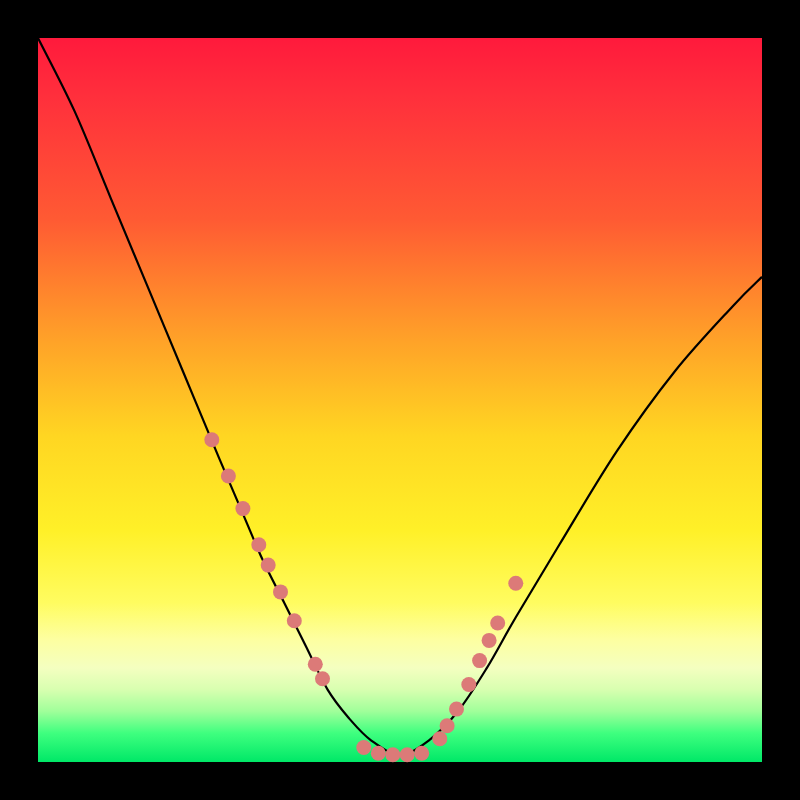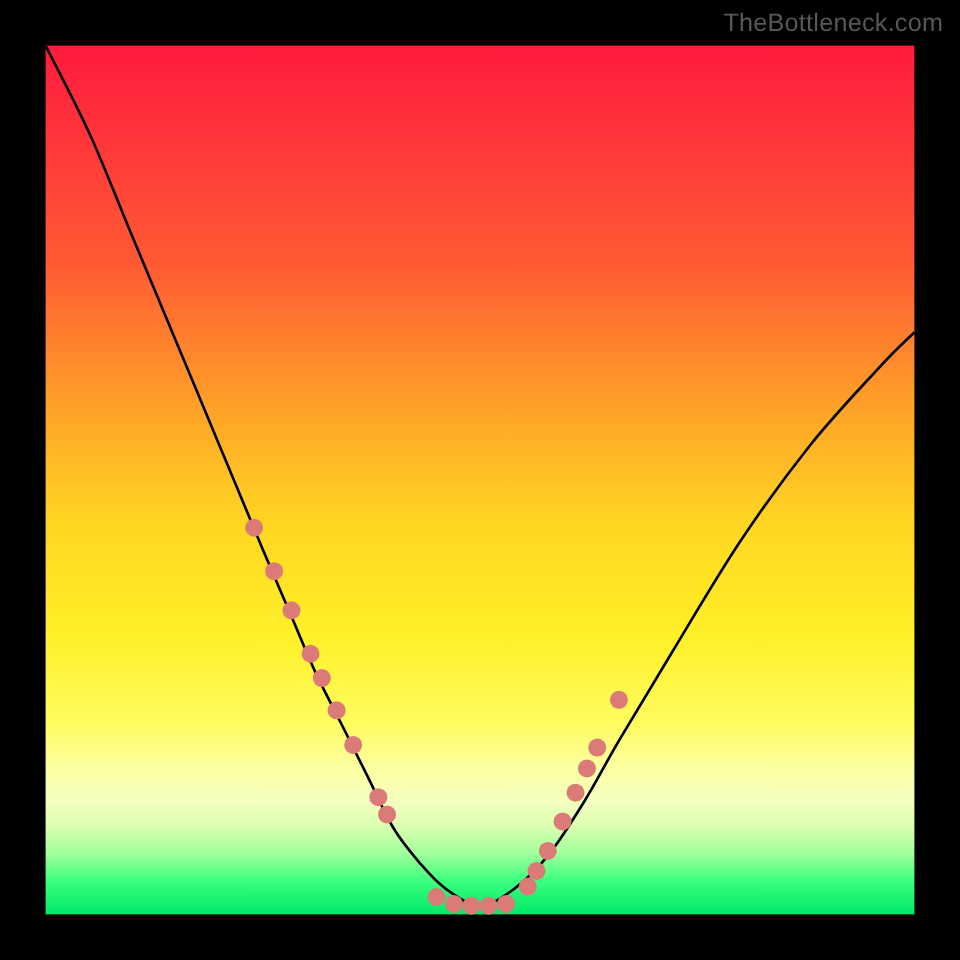--- a/index.html
+++ b/index.html
@@ -87,15 +87,14 @@
         <circle cx="409.1" cy="687.8" r="7.5" fill="#dc7a78"></circle>
         <circle cx="418.5" cy="671.1" r="7.5" fill="#dc7a78"></circle>
         <circle cx="430.8" cy="646.5" r="7.5" fill="#dc7a78"></circle>
         <circle cx="441.6" cy="622.6" r="7.5" fill="#dc7a78"></circle>
         <circle cx="451.1" cy="602.4" r="7.5" fill="#dc7a78"></circle>
         <circle cx="459.7" cy="585.0" r="7.5" fill="#dc7a78"></circle>
         <circle cx="477.8" cy="545.2" r="7.5" fill="#dc7a78"></circle>
       </g>
   </svg>
 
-  <div class="watermark">TheBottleneck.com</div>
 
 </div>
 
 </body></html>

